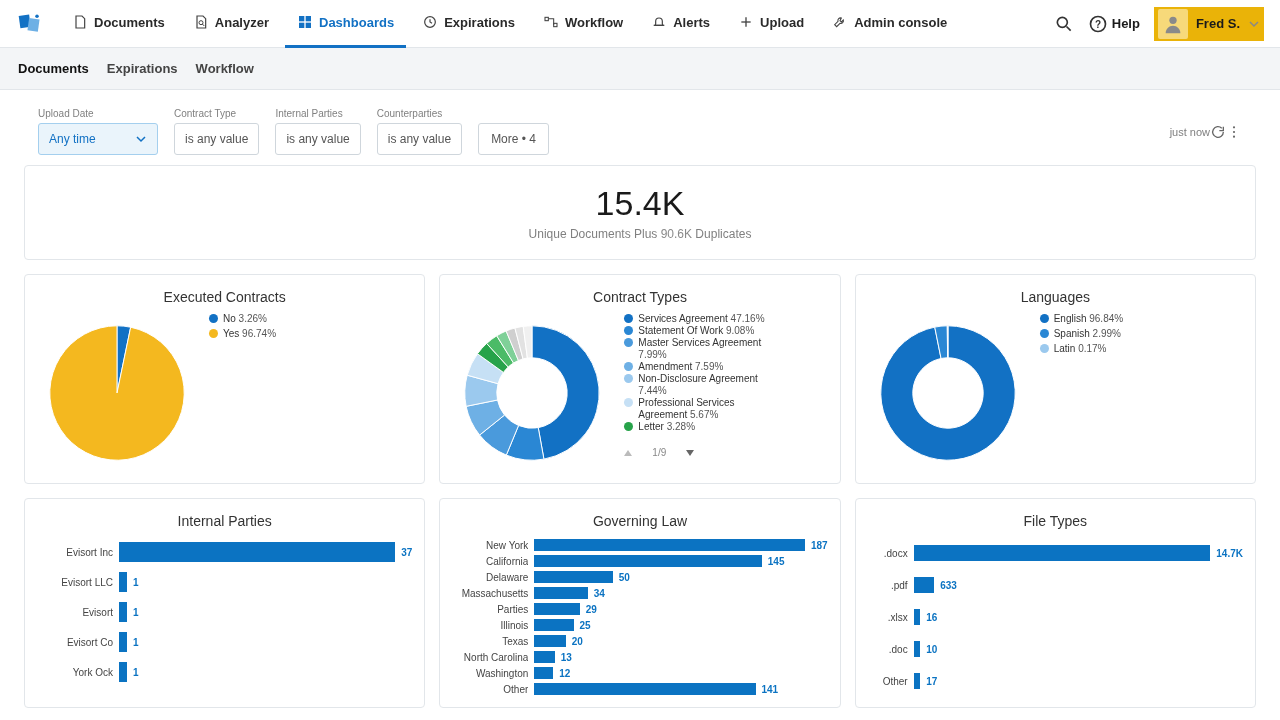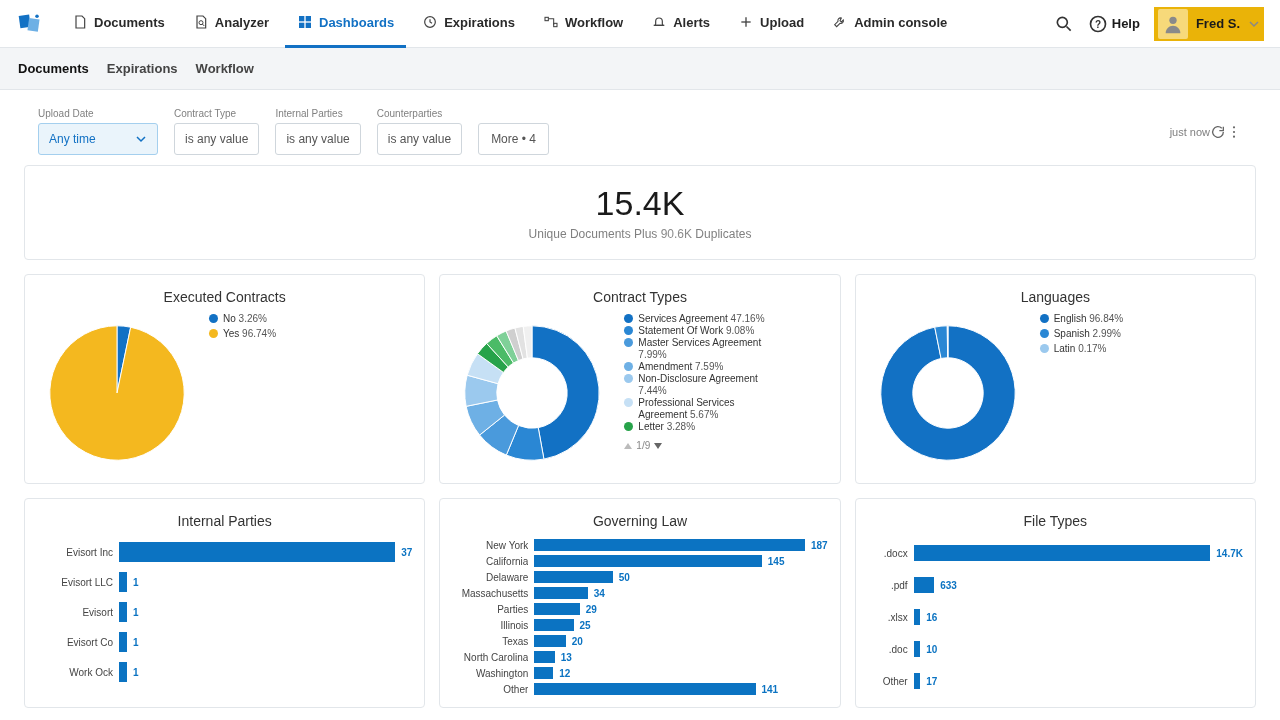--- a/index.html
+++ b/index.html
@@ -64,21 +64,21 @@
   .chartcard { padding:14px 12px 10px; overflow:hidden;}
   .ctitle { text-align:center; font-size:14px; color:#333; margin-bottom:8px;}
 
   
   .pielayout { display:flex; gap:12px;}
   .piesvg { flex:0 0 auto;}
   .legend { font-size:10px; color:#333; display:flex; flex-direction:column; gap:3px; line-height:1.2;}
   .lgitem { display:flex; align-items:flex-start; gap:5px;}
   .sw { width:9px; height:9px; border-radius:50%; flex:0 0 auto; margin-top:1px;}
   .lgtxt .sub { color:#555; }
-  .more-lg { display:flex; align-items:center; gap:4px; margin-top:4px; font-size:10px; color:#888;}
+  .more-lg { display:flex; align-items:center; gap:20px; margin-top:11px; font-size:10px; color:#888;}
   .tri { width:0;height:0;border-left:4px solid transparent;border-right:4px solid transparent;}
   .tri.up{border-bottom:6px solid #bbb;} .tri.dn{border-top:6px solid #666;}
 
   
   .hbars { font-size:10px;}
   .hbar-row { display:flex; align-items:center; gap:6px; height:18px; }
   .hbar-row.sm { height:16px; }
   .hbar-label { width:76px; text-align:right; color:#444; white-space:nowrap; overflow:hidden; text-overflow:ellipsis;}
   .hbar-label.w2 { width:40px; }
   .hbar-track { flex:1; position:relative; height:100%; display:flex; align-items:center;}
@@ -407,21 +407,21 @@
             </div>
           </div>
           <div class="hbar-row ">
             <div class="hbar-label">Evisort Co</div>
             <div class="hbar-track">
               <div class="hbar-bar" style="width: 2.7027%;"></div>
               <span class="hbar-val">1</span>
             </div>
           </div>
           <div class="hbar-row ">
-            <div class="hbar-label">Work Ock</div>
+            <div class="hbar-label">York Ock</div>
             <div class="hbar-track">
               <div class="hbar-bar" style="width: 2.7027%;"></div>
               <span class="hbar-val">1</span>
             </div>
           </div>
         </div>
     </div>
 
     <div class="card chartcard">
       <div class="ctitle">Governing Law</div>

